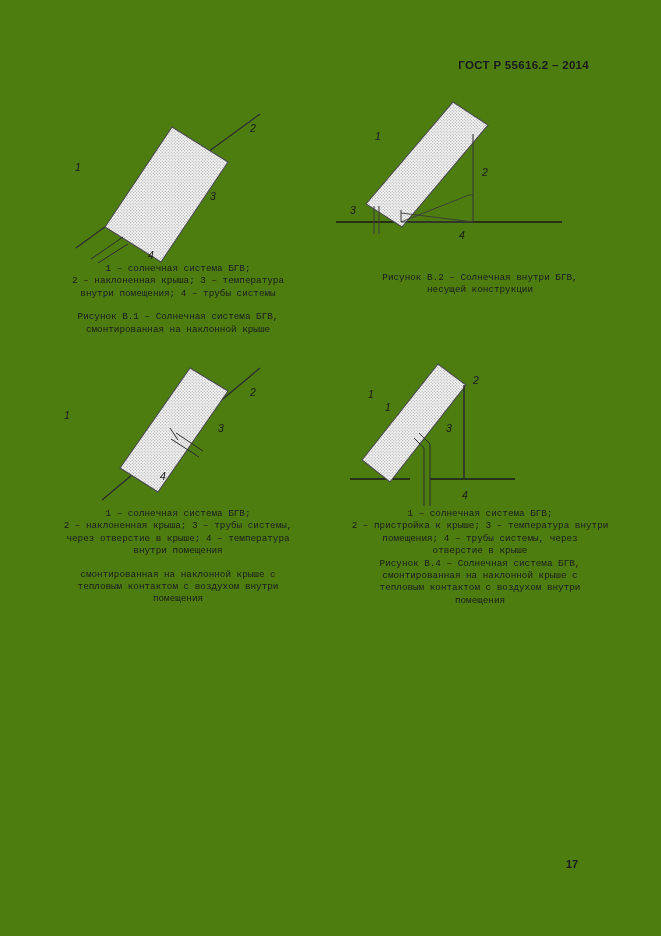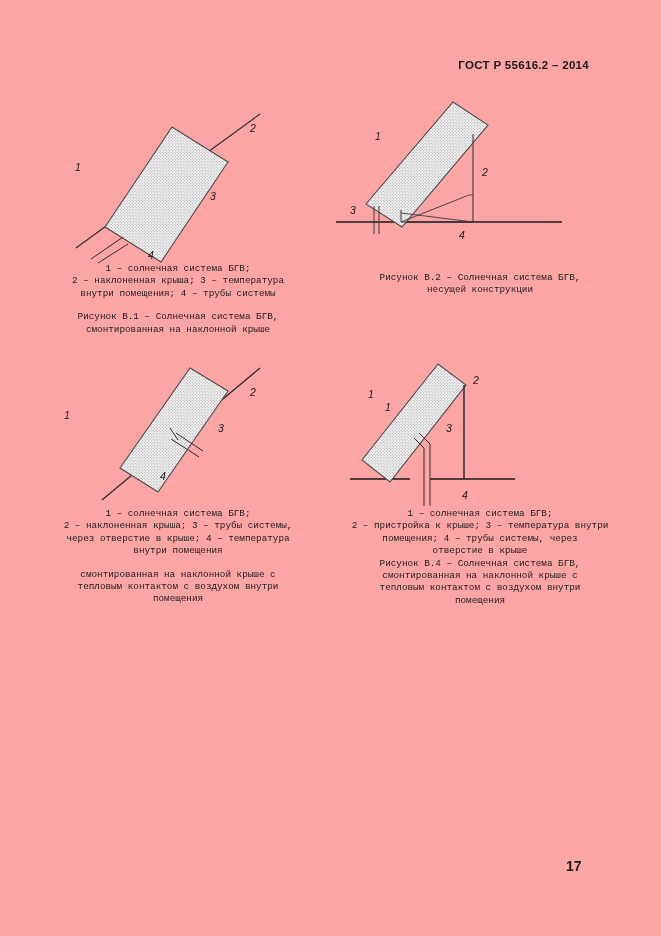--- a/index.html
+++ b/index.html
@@ -12,40 +12,40 @@
     height: 936px;
     position: relative;
     font-family: "Liberation Sans", sans-serif;
     color: #1a1a1a;
     overflow: hidden;
   }
 
   .page {
     position: absolute;
     inset: 0;
-    background: #fca5a5;
+    background: #4d7c0f;
   }
 
   
   .doc-header {
     position: absolute;
     top: 59px;
     right: 72px;
     font-size: 11.5px;
     font-weight: bold;
     letter-spacing: 0.3px;
     white-space: nowrap;
   }
 
   
   .page-number {
     position: absolute;
     left: 566px;
     top: 858px;
-    font-size: 14px;
+    font-size: 11px;
     font-weight: bold;
   }
 
   
   .figure {
     position: absolute;
   }
   .fig-art {
     position: relative;
   }
@@ -158,21 +158,21 @@
         <line x1="44" y1="110" x2="44" y2="138" stroke="#3a3a3a" stroke-width="1"></line>
         <line x1="49" y1="110" x2="49" y2="138" stroke="#3a3a3a" stroke-width="1"></line>
 
         <text class="lbl" x="45" y="44">1</text>
         <text class="lbl" x="152" y="80">2</text>
         <text class="lbl" x="20" y="118">3</text>
         <text class="lbl" x="129" y="143">4</text>
       </svg>
     </div>
     <div class="caption">
-      <div>Рисунок В.2 – Солнечная система БГВ,</div>
+      <div>Рисунок В.2 – Солнечная внутри БГВ,</div>
       <div>несущей конструкции</div>
     </div>
   </div>
 
   <div class="figure" id="figure-b3">
     <div class="fig-art">
       <svg width="300" height="150" viewBox="0 0 300 150">
         <defs>
           <pattern id="stipple3" width="3" height="3" patternUnits="userSpaceOnUse">
             <rect width="3" height="3" fill="#f2f2f2"></rect>

